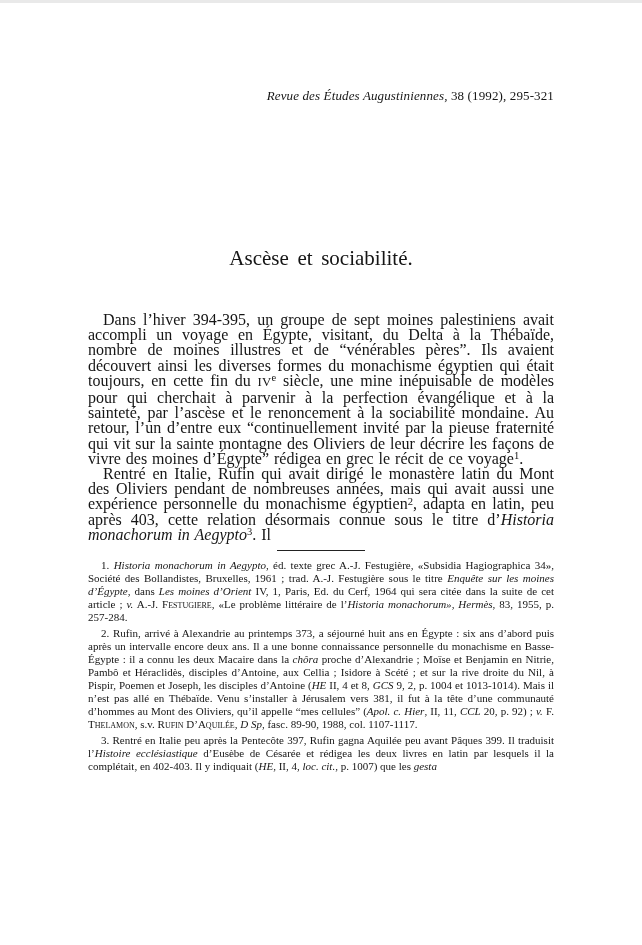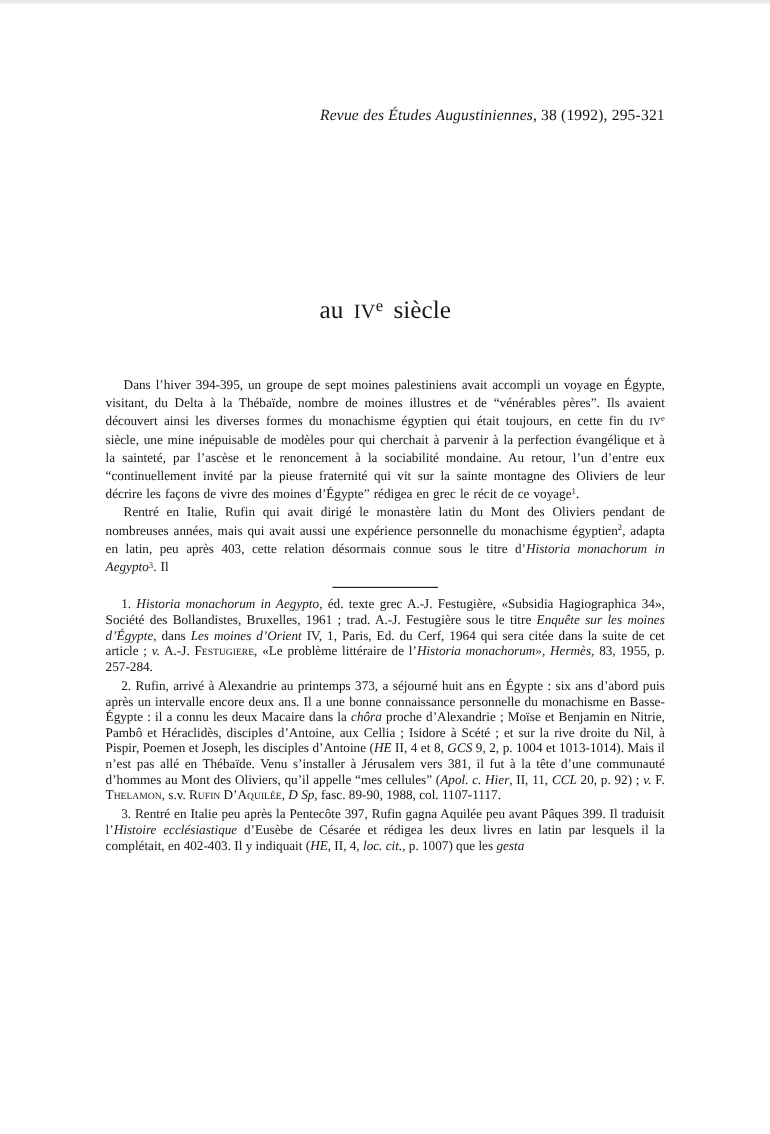--- a/index.html
+++ b/index.html
@@ -30,21 +30,21 @@
     text-align: center;
     font-size: 21px;
     line-height: 26px;
     font-weight: normal;
     word-spacing: 0.16em;
     margin-bottom: 0;
   }
   .title-line { display: block; }
   .body-text {
     margin-top: 41px;
-    font-size: 11px;
+    font-size: 16px;
     line-height: 15.2px;
     text-align: justify;
     word-spacing: 0.06em;
   }
   .body-text p {
     margin: 0;
     text-indent: 15px;
   }
   .fn-sep {
     margin-top: 8px;
@@ -76,21 +76,21 @@
 </style>
 </head>
 <body>
 
 <div class="page">
   <div class="content">
 
     <div class="running-head"><span class="seg-i">Revue des Études Augustiniennes</span><span>, 38 (1992), 295-321</span></div>
 
     <h1 class="title-block">
-      <span class="title-line"><span>au </span><span class="seg-csc">IV</span><span class="seg-sup">e</span><span> siècle</span></span>
+      <span class="title-line"><span>Ascèse et sociabilité.</span></span>
     </h1>
 
     <div class="body-text">
       <p><span>Dans l’hiver 394-395, un groupe de sept moines palestiniens avait accompli un voyage en Égypte, visitant, du Delta à la Thébaïde, nombre de moines illustres et de “vénérables pères”. Ils avaient découvert ainsi les diverses formes du monachisme égyptien qui était toujours, en cette fin du </span><span class="seg-csc">IV</span><span class="seg-sup">e</span><span> siècle, une mine inépuisable de modèles pour qui cherchait à parvenir à la perfection évangélique et à la sainteté, par l’ascèse et le renoncement à la sociabilité mondaine. Au retour, l’un d’entre eux “continuellement invité par la pieuse fraternité qui vit sur la sainte montagne des Oliviers de leur décrire les façons de vivre des moines d’Égypte” rédigea en grec le récit de ce voyage</span><span class="seg-sup">1</span><span>.</span></p>
       <p><span>Rentré en Italie, Rufin qui avait dirigé le monastère latin du Mont des Oliviers pendant de nombreuses années, mais qui avait aussi une expérience personnelle du monachisme égyptien</span><span class="seg-sup">2</span><span>, adapta en latin, peu après 403, cette relation désormais connue sous le titre d’</span><span class="seg-i">Historia monachorum in Aegypto</span><span class="seg-sup">3</span><span>. Il</span></p>
     </div>
 
     <hr class="fn-sep">
 
     <div class="footnotes">

